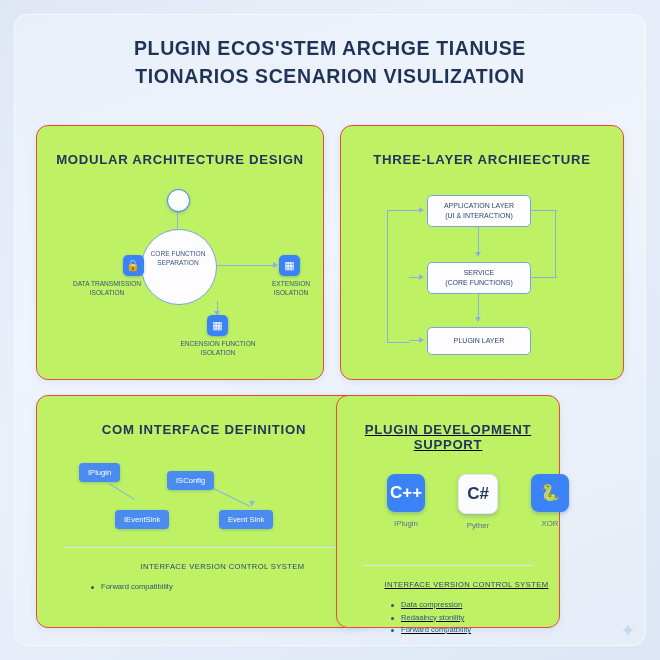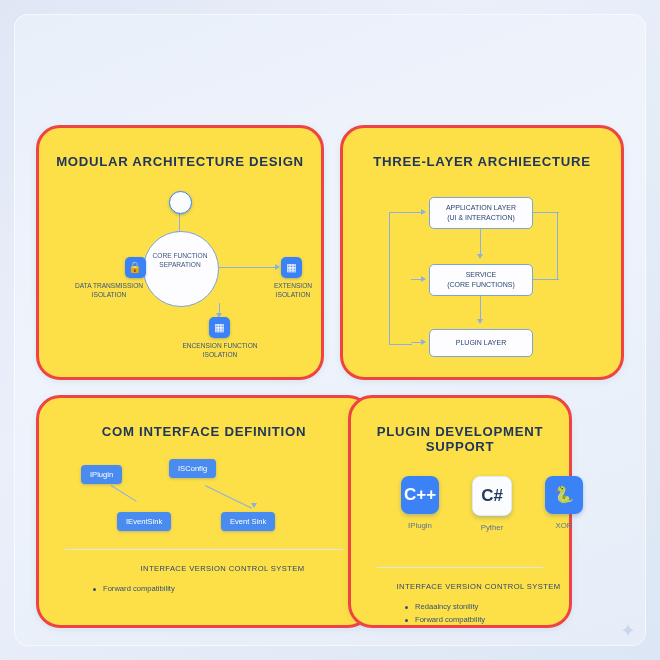--- a/index.html
+++ b/index.html
@@ -39,30 +39,30 @@
   }
   .title-line {
     font-size: 19.5px;
     font-weight: bold;
     letter-spacing: 0.6px;
     color: #1f3356;
     line-height: 28px;
   }
   .panel {
     position: absolute;
-    background: #fde047;
-    border: 3px solid #ef4444;
-    border-radius: 24px;
+    background: #bef264;
+    border: 1px solid #ef4444;
+    border-radius: 12px;
     box-shadow: 0 2px 6px rgba(70,110,170,0.10);
     box-sizing: border-box;
   }
   #panel-modular  { left: 36px;  top: 125px; width: 288px; height: 255px; }
   #panel-three    { left: 340px; top: 125px; width: 284px; height: 255px; }
   #panel-com      { left: 36px;  top: 395px; width: 336px; height: 233px; }
-  #panel-support  { left: 348px; top: 395px; width: 224px; height: 233px; }
+  #panel-support  { left: 336px; top: 395px; width: 224px; height: 233px; text-decoration: underline; }
 
   .panel-title {
     text-align: center;
     font-size: 13.2px;
     font-weight: bold;
     letter-spacing: 0.7px;
     color: #20365c;
     margin-top: 26px;
   }
 
@@ -152,21 +152,21 @@
     position: absolute;
     background: #4a8bf0;
     color: #ffffff;
     font-size: 7.6px;
     border-radius: 4px;
     padding: 5px 9px;
     box-shadow: 0 1px 3px rgba(40,90,170,0.3);
     white-space: nowrap;
   }
   #pill-iplugin    { left: 42px;  top: 26px; }
-  #pill-isconfig   { left: 130px; top: 20px; }
+  #pill-isconfig   { left: 130px; top: 34px; }
   #pill-ieventsink { left: 78px;  top: 73px; }
   #pill-eventsink  { left: 182px; top: 73px; }
   .divider {
     position: absolute;
     left: 26px;
     right: 26px;
     height: 1px;
     background: #dde5f1;
   }
   .sub-title {
@@ -240,20 +240,24 @@
     font-size: 19px;
     line-height: 19px;
   }
 </style>
 </head>
 <body>
 
 <div id="canvas">
   <div class="inner-frame"></div>
 
+  <div class="title-wrap">
+    <div class="title-line">PLUGIN ECOS'STEM ARCHGE TIANUSE</div>
+    <div class="title-line">TIONARIOS SCENARION VISULIZATION</div>
+  </div>
 
   <div class="panel" id="panel-modular">
     <div class="panel-title">MODULAR ARCHITECTURE DESIGN</div>
     <div class="diagram1">
 
       <div class="conn" style="left:140px; top:44px; width:1.4px; height:20px;"></div>
       <div class="arrow-head" style="left:137px; top:62px; border-left:3.5px solid transparent; border-right:3.5px solid transparent; border-top:5px solid #8ab0e4;"></div>
 
       <div class="conn" style="left:108px; top:98px; width:16px; height:1.4px;"></div>
       <div class="arrow-head" style="left:103px; top:95px; border-top:3.5px solid transparent; border-bottom:3.5px solid transparent; border-right:5px solid #8ab0e4;"></div>
@@ -360,19 +364,20 @@
       <div class="lang" id="lang-2">
         <div class="lang-badge python">🐍</div>
         <div class="lang-name">XOR</div>
       </div>
     </div>
     <div style="position:relative; height:1px;">
       <div class="divider"></div>
     </div>
     <div class="sub-title" style="margin-top:14px;">INTERFACE VERSION CONTROL SYSTEM</div>
     <div style="margin-top:10px; padding-left:54px;">
+      <div class="bullet">Data compression</div>
       <div class="bullet">Redaalncy stonility</div>
       <div class="bullet">Forward compatbility</div>
     </div>
   </div>
 
   <div class="sparkle">✦</div>
 </div>
 
 </body></html>

